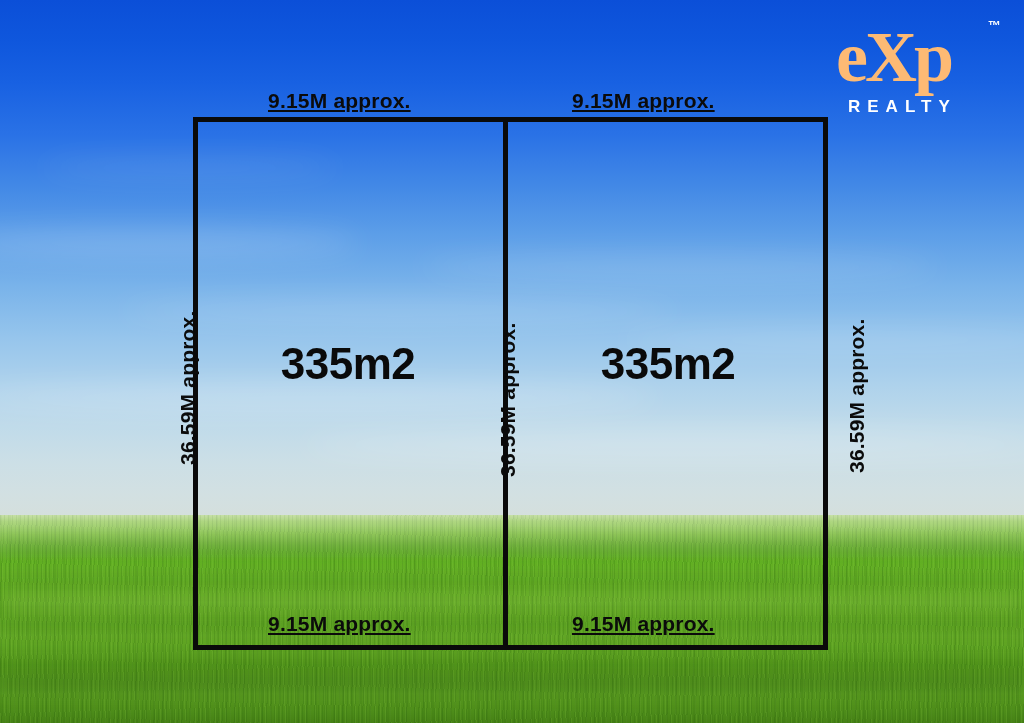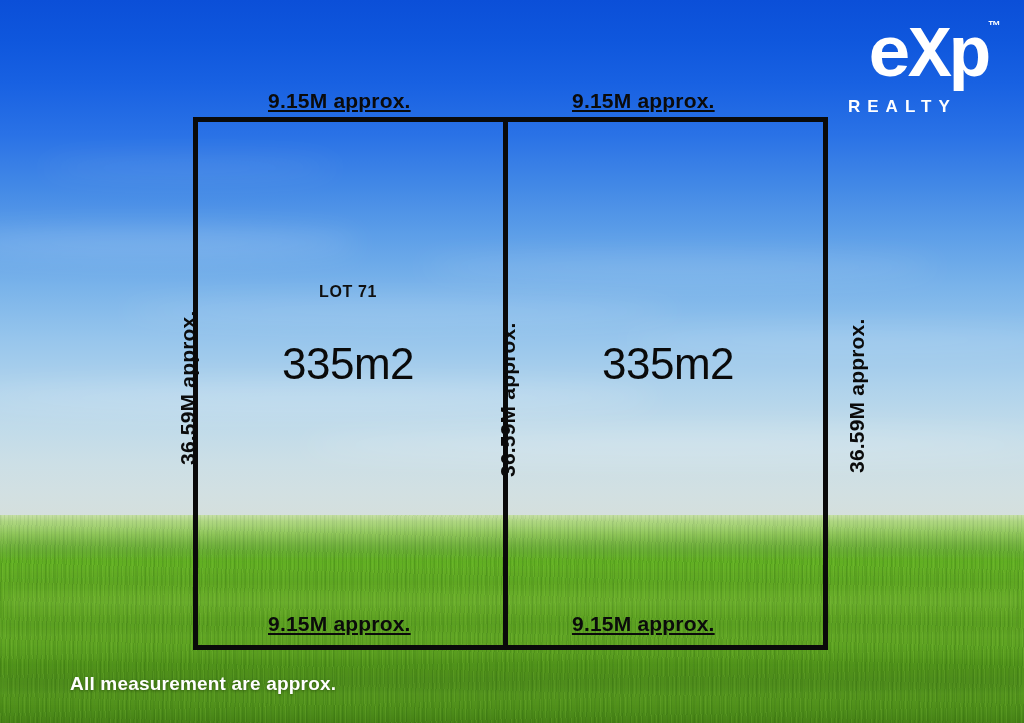--- a/index.html
+++ b/index.html
@@ -144,21 +144,21 @@
     white-space:nowrap;
     text-align:center;
   }
   #lot-name-71 { left:248px; top:283px; width:200px; }
   #lot-name-72 { left:568px; top:283px; width:200px; }
 
   .lot-area {
     position:absolute;
     color:#0a0a0a;
     font-size:44px;
-    font-weight:normal;
+    font-weight:bold;
     letter-spacing:-0.5px;
     white-space:nowrap;
     text-align:center;
   }
   #lot-area-71 { left:248px; top:339px; width:200px; }
   #lot-area-72 { left:568px; top:339px; width:200px; }
 
   
   #footer-note {
     position:absolute;
@@ -172,27 +172,26 @@
   }
 
   
   #logo {
     position:absolute;
     left:836px; top:18px;
     width:176px; height:100px;
   }
   #logo-wordmark {
     position:absolute; left:0; top:0;
-    color:#ffffff;
+    color:#fdba74;
     font-size:72px;
     font-weight:bold;
     letter-spacing:-3px;
     line-height:78px;
-    font-family:Liberation Mono, monospace;
-    margin-left:32px;
+    font-family:Liberation Serif, serif;
   }
   #logo-sub {
     position:absolute;
     left:12px; top:80px;
     color:#ffffff;
     font-size:17px;
     font-weight:bold;
     letter-spacing:7px;
     line-height:18px;
   }
@@ -240,26 +239,24 @@
 
   <div class="dim-h" id="dim-top-left">9.15M approx.</div>
   <div class="dim-h" id="dim-top-right">9.15M approx.</div>
   <div class="dim-h" id="dim-bottom-left">9.15M approx.</div>
   <div class="dim-h" id="dim-bottom-right">9.15M approx.</div>
 
   <div class="dim-v" id="dim-left">36.59M approx.</div>
   <div class="dim-v" id="dim-middle">36.59M approx.</div>
   <div class="dim-v" id="dim-right">36.59M approx.</div>
 
-  <div class="lot-label" id="lot-name-71">LOT 71</div>
   <div class="lot-area" id="lot-area-71">335m2</div>
 
   <div class="lot-area" id="lot-area-72">335m2</div>
 
-  <div id="footer-note">All measurement are approx.</div>
 
   <div id="logo">
     <div id="logo-wordmark">eXp</div>
     <div id="logo-sub">REALTY</div>
     <div id="logo-tm">™</div>
   </div>
 
 </div>
 
 </body></html>

